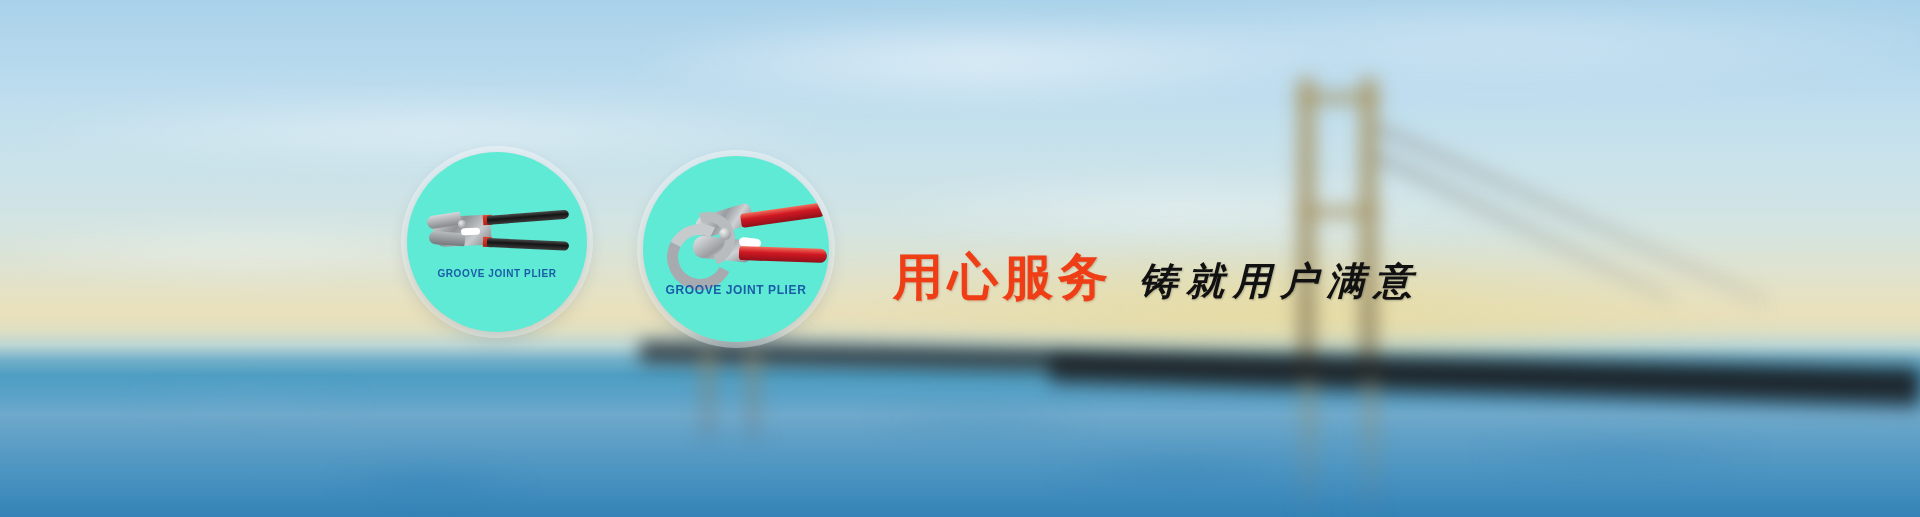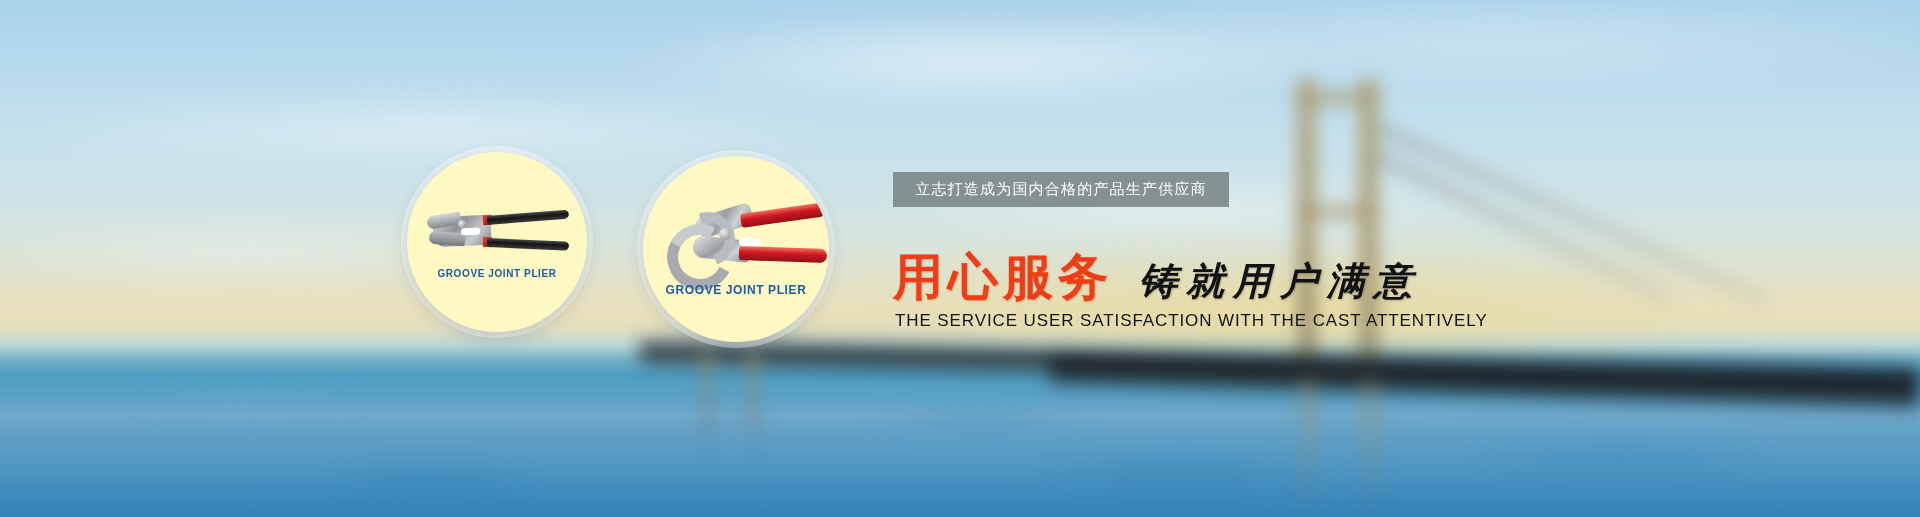--- a/index.html
+++ b/index.html
@@ -162,21 +162,21 @@
       radial-gradient(ellipse 200px 18px at 1180px 110px, rgba(20,105,165,0.30), rgba(0,0,0,0) 70%),
       radial-gradient(ellipse 180px 14px at 250px 40px, rgba(120,180,215,0.30), rgba(0,0,0,0) 70%),
       radial-gradient(ellipse 220px 20px at 1620px 95px, rgba(25,110,170,0.25), rgba(0,0,0,0) 70%);
     filter: blur(12px);
   }
 
   
   .product-circle {
     position: absolute;
     border-radius: 50%;
-    background: #fef9c3;
+    background: #5eead4;
     box-shadow: 0 6px 18px rgba(30,60,90,0.22),
                 0 0 0 6px rgba(255,255,255,0.45);
     overflow: hidden;
   }
   .circle-1 {
     left: 407px; top: 152px;
     width: 180px; height: 180px;
   }
   .circle-2 {
     left: 643px; top: 156px;
@@ -383,24 +383,20 @@
       <div class="hook"></div>
       <div class="hook2"></div>
       <div class="slot"></div>
       <div class="pivot"></div>
       <div class="handle h-top"></div>
       <div class="handle h-bot"></div>
     </div>
     <div class="product-label label-2">GROOVE JOINT PLIER</div>
   </div>
 
-  <div class="tagline-bar">
-    <span class="tagline-text">立志打造成为国内合格的产品生产供应商</span>
-  </div>
 
   <div class="headline">
     <span class="headline-red">用心服务</span>
     <span class="headline-dark">铸就用户满意</span>
   </div>
 
-  <div class="subtitle">THE SERVICE USER SATISFACTION WITH THE CAST ATTENTIVELY</div>
 
 </div>
 
 </body></html>

